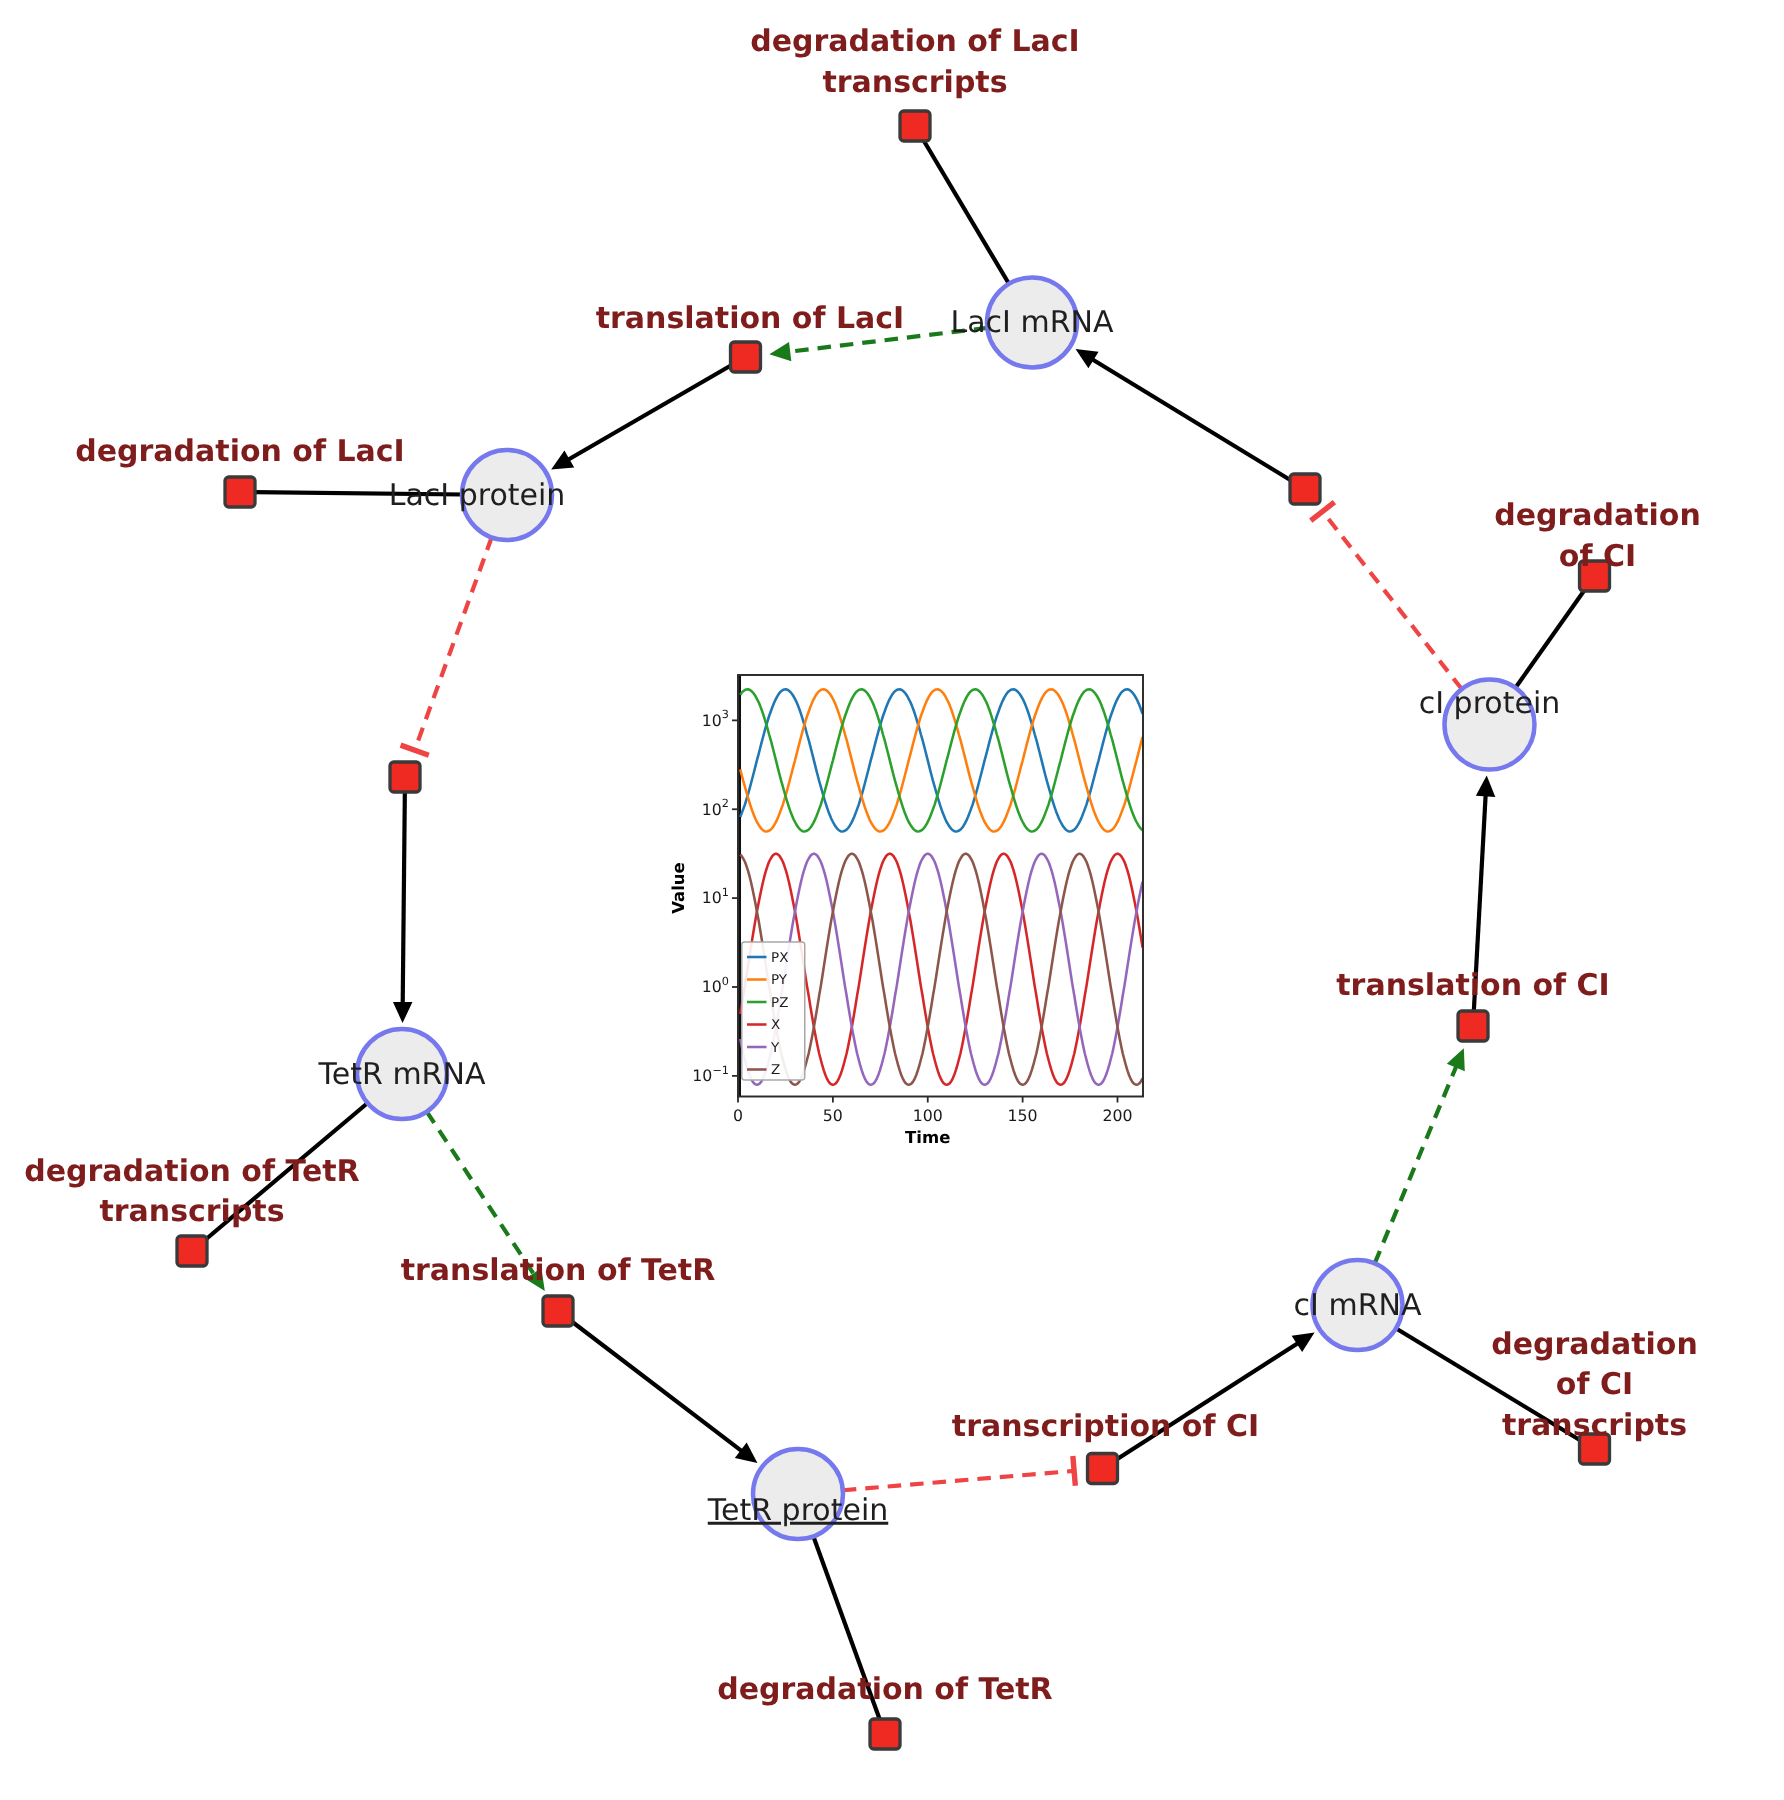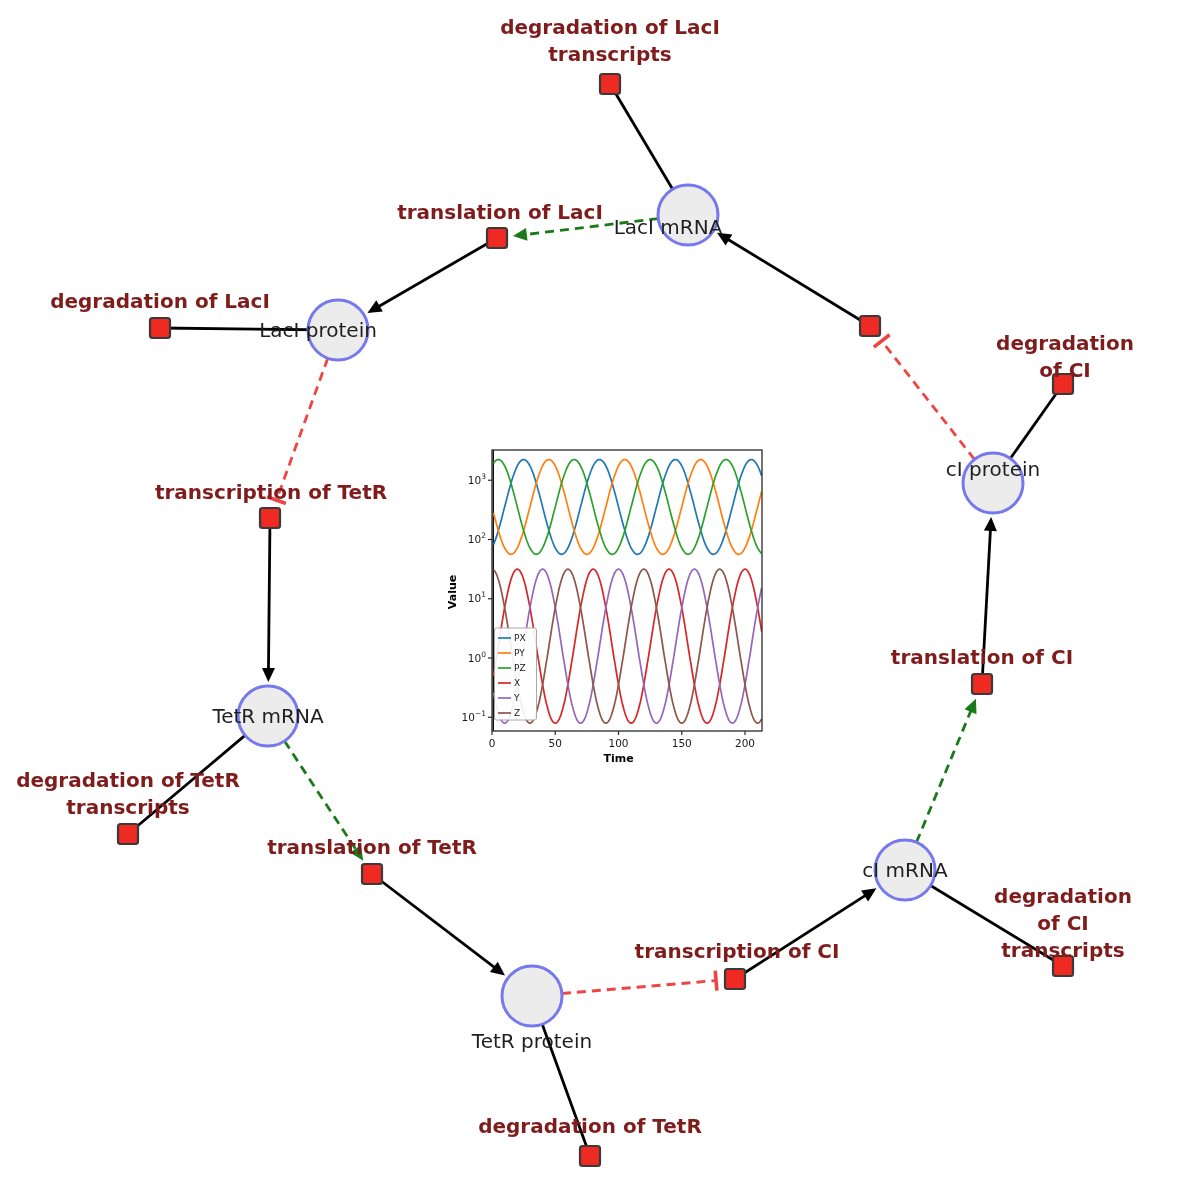--- a/index.html
+++ b/index.html
@@ -120,32 +120,31 @@
           <line x1="498" y1="683" x2="511" y2="683" stroke="#d62728" stroke-width="1.7"></line>
           <text x="514" y="686.2" font-size="9" fill="#1a1a1a">X</text>
           <line x1="498" y1="698" x2="511" y2="698" stroke="#9467bd" stroke-width="1.7"></line>
           <text x="514" y="701.2" font-size="9" fill="#1a1a1a">Y</text>
           <line x1="498" y1="713" x2="511" y2="713" stroke="#8c564b" stroke-width="1.7"></line>
           <text x="514" y="716.2" font-size="9" fill="#1a1a1a">Z</text>
         </g>
       </g>
     </svg>
   <div id="labels">
-      <div class="species-label" style="left: 668px; top: 215px; margin-top: 12px;">LacI mRNA</div>
+      <div class="species-label" style="left: 688px; top: 215px;">LacI mRNA</div>
       <div class="species-label" style="left: 318px; top: 330px;">LacI protein</div>
       <div class="species-label" style="left: 268px; top: 716px;">TetR mRNA</div>
-      <div class="species-label" style="left: 532px; top: 1041px;">TetR protein</div>
+      <div class="species-label" style="left: 532px; top: 1007px; text-decoration: underline;">TetR protein</div>
       <div class="species-label" style="left: 905px; top: 870px;">cI mRNA</div>
       <div class="species-label" style="left: 993px; top: 469px;">cI protein</div>
       <div class="reaction-label" style="left: 610px; top: 41px;">degradation of LacI
 transcripts</div>
       <div class="reaction-label" style="left: 500px; top: 212px;">translation of LacI</div>
       <div class="reaction-label" style="left: 160px; top: 301px;">degradation of LacI</div>
       <div class="reaction-label" style="left: 1065px; top: 357px;">degradation of CI</div>
-      <div class="reaction-label" style="left: 271px; top: 492px;">transcription of TetR</div>
       <div class="reaction-label" style="left: 982px; top: 657px;">translation of CI</div>
       <div class="reaction-label" style="left: 128px; top: 794px;">degradation of TetR
 transcripts</div>
       <div class="reaction-label" style="left: 372px; top: 847px;">translation of TetR</div>
       <div class="reaction-label" style="left: 737px; top: 951px;">transcription of CI</div>
       <div class="reaction-label" style="left: 1063px; top: 923px;">degradation of CI
 transcripts</div>
       <div class="reaction-label" style="left: 590px; top: 1126px;">degradation of TetR</div>
     </div>
 </div>

